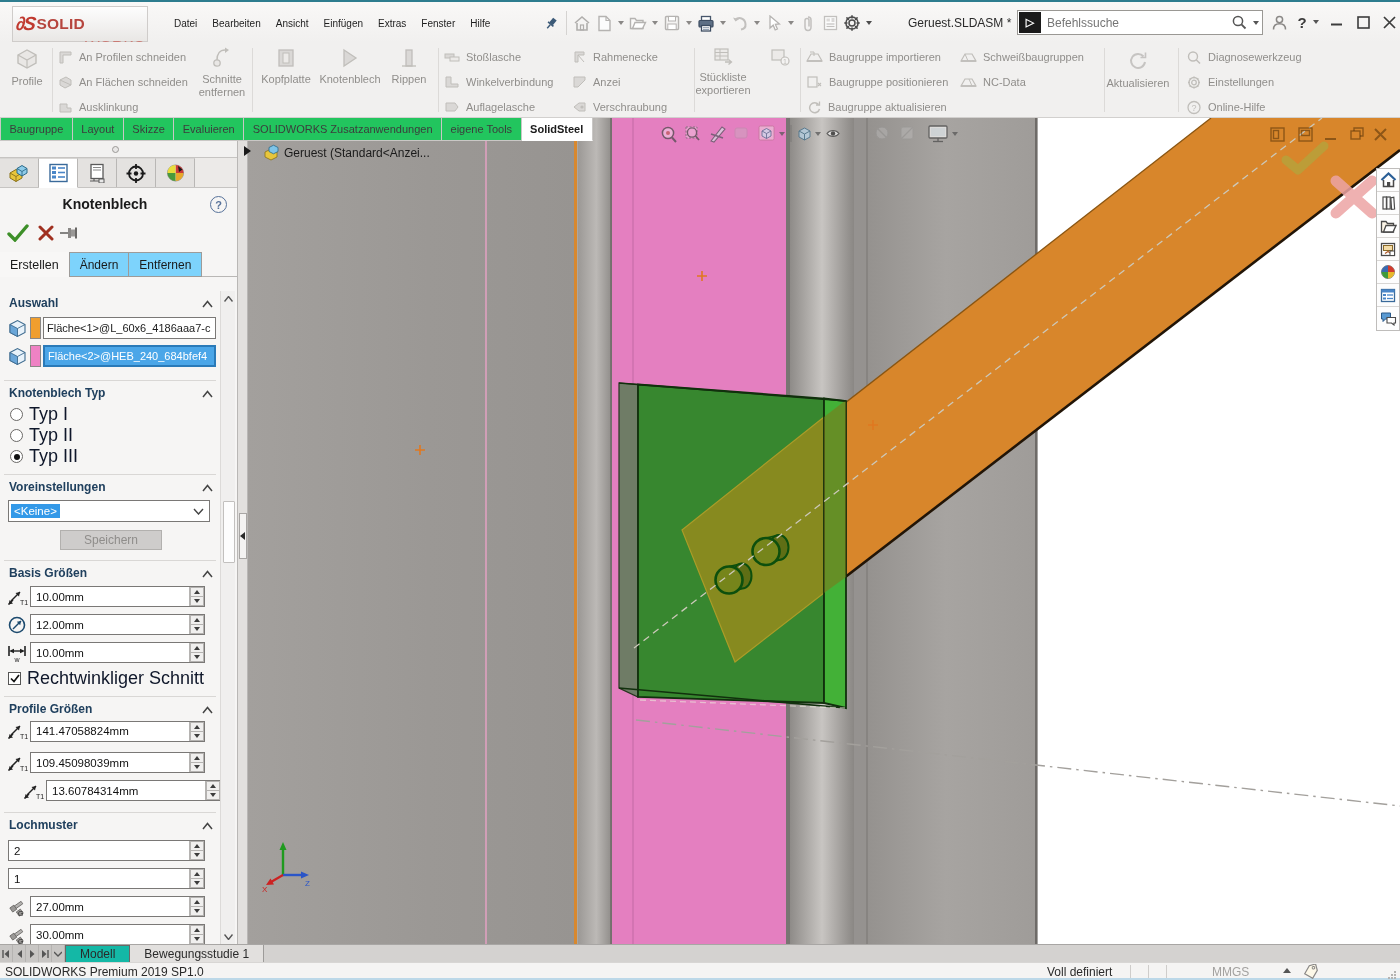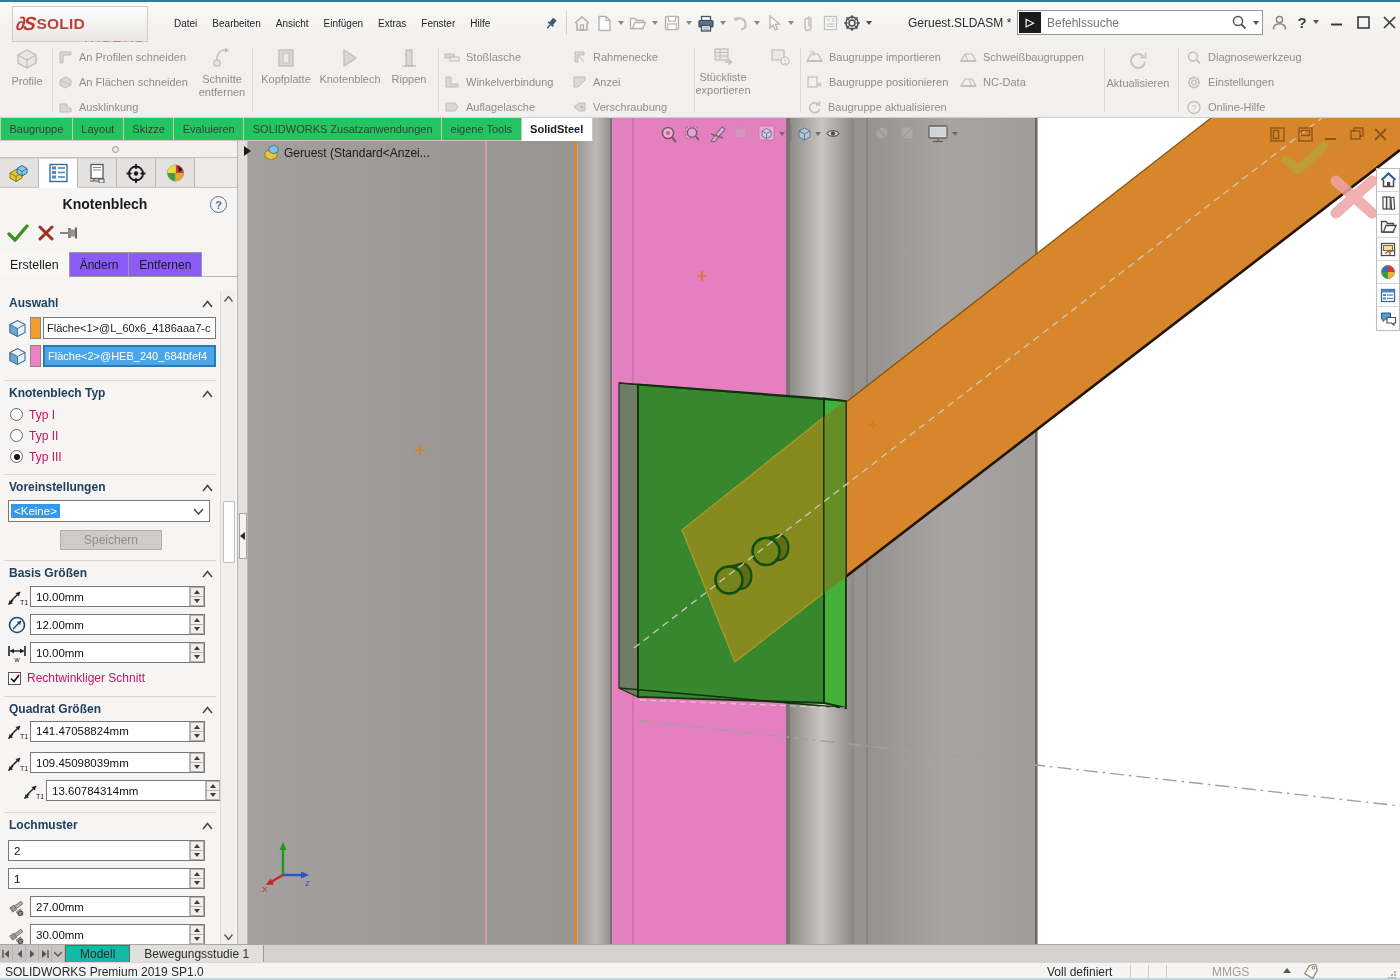--- a/index.html
+++ b/index.html
@@ -42,41 +42,41 @@
   #panel{position:absolute;left:0;top:141px;width:238px;height:803px;background:#f6f5f4;z-index:4;border-right:1px solid #b9b7b5;box-sizing:border-box;}
   #panel-splitter-top{position:absolute;left:0;top:0;width:237px;height:17px;background:#f2f1f0;border-bottom:1px solid #c6c4c2;box-sizing:border-box;}
   #panel-splitter-top .knob{position:absolute;left:112px;top:5px;width:7px;height:7px;border-radius:50%;background:#e8e7e6;border:1px solid #9a9896;box-sizing:border-box;}
   #mgr-tabs{position:absolute;left:0;top:17px;width:237px;height:30px;background:#eceae8;border-bottom:1px solid #c6c4c2;box-sizing:border-box;display:flex;}
   .mtab{width:39px;height:29px;border-right:1px solid #b9b7b5;border-top:1px solid #d8d6d4;display:flex;align-items:center;justify-content:center;background:#e4e2e0;box-sizing:border-box;}
   .mtab.active{background:#fff;border-bottom:1px solid #fff;height:30px;}
   #pm-title{position:absolute;left:0;top:55px;width:210px;text-align:center;font-weight:bold;font-size:14px;color:#1a1a1a;}
   #pm-help{position:absolute;left:210px;top:55px;width:17px;height:17px;border-radius:50%;border:1.4px solid #57729a;color:#57729a;font-size:11px;font-weight:bold;display:flex;align-items:center;justify-content:center;box-sizing:border-box;}
   .pm-action{position:absolute;top:80px;width:24px;height:24px;display:flex;align-items:center;justify-content:center;}
   #mode-tabs{position:absolute;left:0;top:111px;width:237px;height:25px;display:flex;border-bottom:1px solid #b9b7b5;box-sizing:border-box;background:#f6f5f4;}
-  .modetab{height:25px;padding:0 10px;display:flex;align-items:center;font-size:12px;color:#1a1a1a;background:#8b5cf6;border:1px solid #9d9b99;border-left:none;box-sizing:border-box;}
+  .modetab{height:25px;padding:0 10px;display:flex;align-items:center;font-size:12px;color:#1a1a1a;background:#7dd3fc;border:1px solid #9d9b99;border-left:none;box-sizing:border-box;}
   .modetab.active{background:#f8f7f6;border:none;border-right:1px solid #9d9b99;font-size:12.5px;}
   #pm-content{position:absolute;left:0;top:136px;width:220px;height:667px;overflow:hidden;}
   .sechead{position:absolute;left:9px;font-size:12px;font-weight:bold;color:#20405e;}
   .chev{position:absolute;left:202px;width:11px;height:8px;}
   .divider{position:absolute;left:4px;width:212px;height:1px;background:#d9d7d5;}
   .prow{position:absolute;display:flex;align-items:center;}
   .picon{width:26px;height:22px;display:flex;align-items:center;justify-content:center;flex:none;}
   .swatch{width:11px;height:22px;flex:none;border:1px solid #8a8886;box-sizing:border-box;margin-right:2px;}
   .selbox{height:22px;background:#fff;border:1px solid #7a7876;box-sizing:border-box;font-size:11px;display:flex;align-items:center;padding:0 3px;white-space:nowrap;overflow:hidden;color:#1a1a1a;}
   .selbox.selected{background:#4ba6e8;color:#fff;border:2px solid #2a7ab8;}
   .numfield{height:21px;background:#fff;border:1px solid #7a7876;box-sizing:border-box;display:flex;align-items:center;}
   .numfield .val{flex:1;font-size:11.5px;color:#111;padding-left:5px;white-space:nowrap;overflow:hidden;}
   .spin{width:14px;height:19px;display:flex;flex-direction:column;flex:none;border-left:1px solid #b5b3b1;}
   .spin .sb{flex:1;display:flex;align-items:center;justify-content:center;background:#f0efee;border:1px solid #b5b3b1;box-sizing:border-box;}
   .spin .sb:first-child{border-bottom:none;}
   .tri-up{width:0;height:0;border-left:3px solid transparent;border-right:3px solid transparent;border-bottom:4px solid #3c3c3c;}
   .tri-dn{width:0;height:0;border-left:3px solid transparent;border-right:3px solid transparent;border-top:4px solid #3c3c3c;}
   .radio{width:13px;height:13px;border-radius:50%;border:1px solid #6a6866;background:#fff;box-sizing:border-box;position:relative;flex:none;margin-right:6px;}
   .radio.sel::after{content:"";position:absolute;left:2.5px;top:2.5px;width:6px;height:6px;border-radius:50%;background:#111;}
-  .rlabel{font-size:12px;color:#be185d;}
+  .rlabel{font-size:18px;color:#0f172a;}
   #pm-scrollbar{position:absolute;left:220px;top:150px;width:15px;height:653px;background:#f0efee;border-left:1px solid #dcdad8;box-sizing:border-box;}
   .sarrow{position:absolute;left:1px;width:13px;height:15px;background:#f0efee;display:flex;align-items:center;justify-content:center;}
   #sthumb{position:absolute;left:1.5px;top:210px;width:12px;height:62px;background:#fdfdfd;border:1px solid #c2c0be;box-sizing:border-box;border-radius:1px;}
   #vsplit{position:absolute;left:238px;top:141px;width:10px;height:803px;background:#e2e0de;border-right:1px solid #b9b7b5;box-sizing:border-box;z-index:3;}
   #vsplit .handle{position:absolute;left:0.5px;top:372px;width:8px;height:46px;background:#f4f3f2;border:1px solid #a8a6a4;box-sizing:border-box;display:flex;align-items:center;justify-content:center;}
   #vsplit .handle::after{content:"";width:0;height:0;border-top:4px solid transparent;border-bottom:4px solid transparent;border-right:5px solid #2a2a2a;}
   
   #bottombar{position:absolute;left:0;top:944px;width:1400px;height:18px;background:#d4d2d0;border-top:1px solid #a8a6a4;box-sizing:border-box;display:flex;align-items:stretch;z-index:7;}
   .navbtn{width:13px;height:100%;border-right:1px solid #b5b3b1;background:#c8c6c4;display:flex;align-items:center;justify-content:center;box-sizing:border-box;}
   .sheettab{padding:0 14px;display:flex;align-items:center;font-size:12px;color:#2a2a2a;background:#e2e0de;border-right:1px solid #9d9b99;box-sizing:border-box;}
@@ -925,21 +925,21 @@
     <div class="prow" style="left:8px;top:393px;height:16px;">
       <span style="width:13px;height:13px;background:#fff;border:1px solid #555;box-sizing:border-box;display:inline-flex;align-items:center;justify-content:center;margin-right:6px;flex:none;">
         <svg width="10" height="9" viewBox="0 0 10 9">
               <path d="M1 4.5 L4 7.5 L9 1" fill="none" stroke="#111" stroke-width="1.7"></path>
             </svg>
       </span>
       <span class="rlabel">Rechtwinkliger Schnitt</span>
     </div>
     <div class="divider" style="top:419px;"></div>
 
-    <div class="sechead" style="top:425px;">Quadrat Größen</div>
+    <div class="sechead" style="top:425px;">Profile Größen</div>
     <svg class="chev" style="top:429px;" viewBox="0 0 11 8">
           <path d="M1 7 L5.5 1.5 L10 7" fill="none" stroke="#444" stroke-width="1.5"></path>
         </svg>
     <div class="prow" style="left:4px;top:447px;height:14px;width:201px;">
       <span class="picon">
         <svg width="22" height="20" viewBox="0 0 22 20">
               <path d="M5 14 L14 5" stroke="#222" stroke-width="1.5"></path>
               <path d="M14 5 L9.5 6 L13 9.5 Z" fill="#222"></path>
               <path d="M2.5 17.5 L7 13" stroke="#222" stroke-width="1.5"></path>
               <path d="M2.5 17.5 L7 16.4 L3.6 13 Z" fill="#222"></path>

